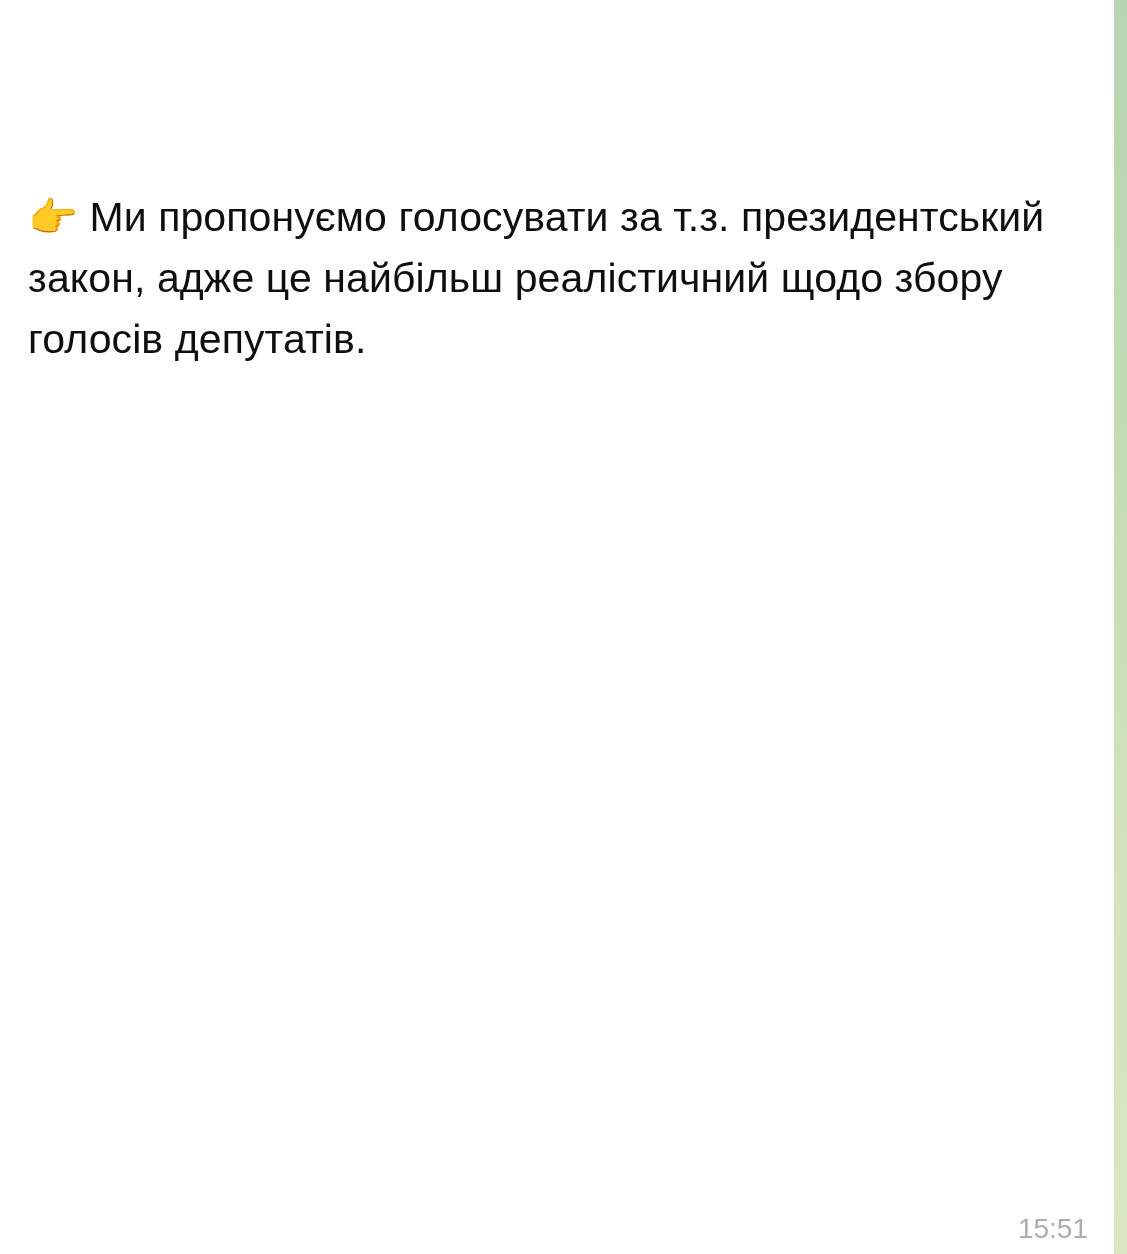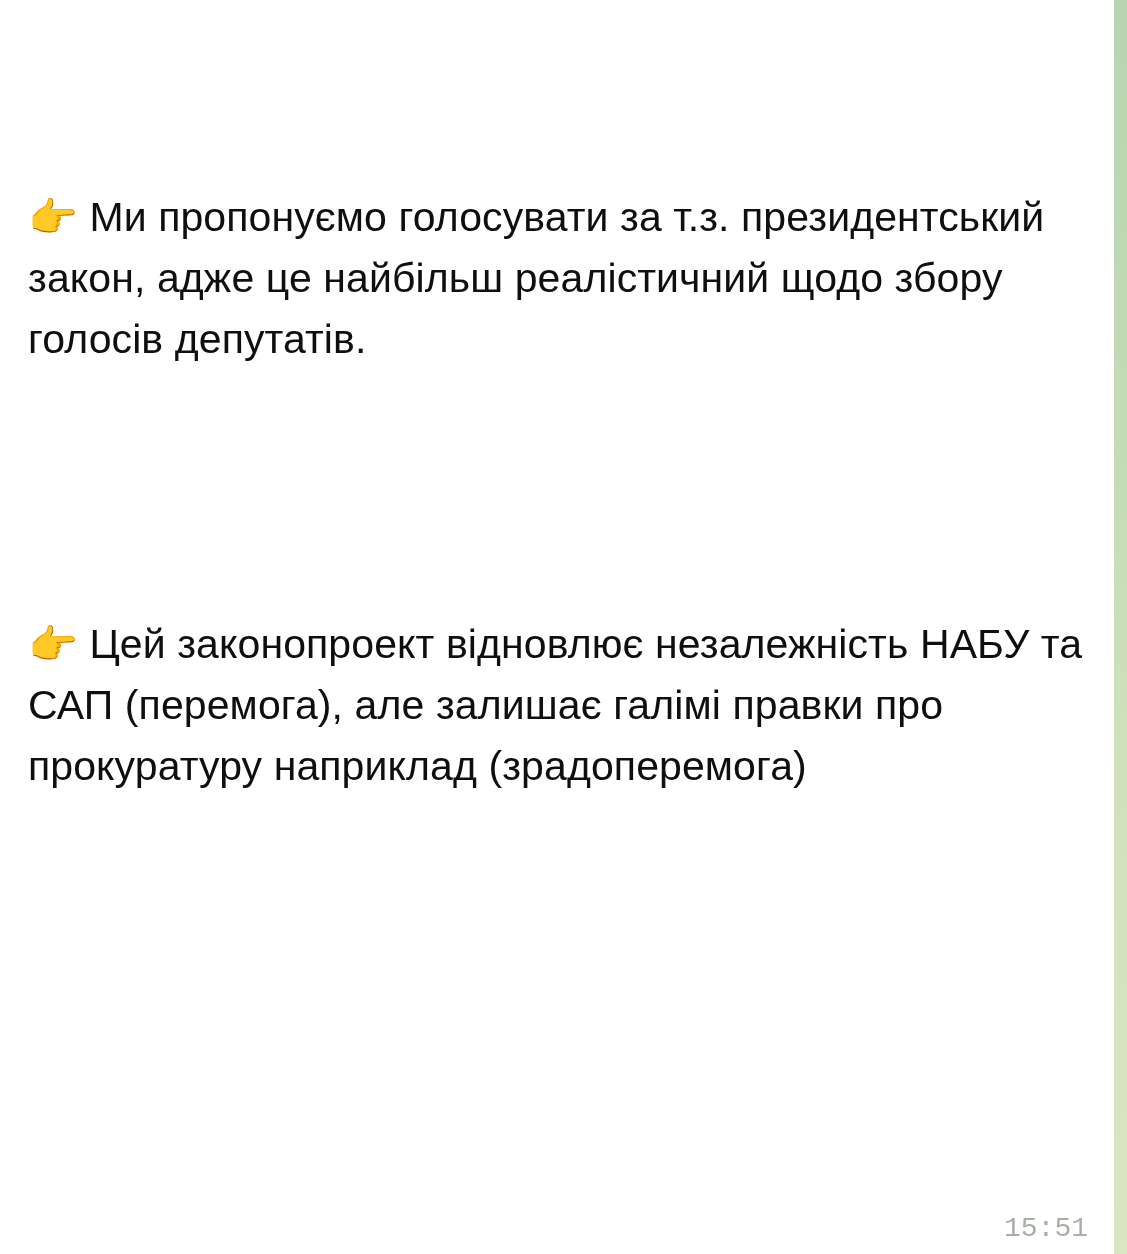--- a/index.html
+++ b/index.html
@@ -61,36 +61,35 @@
     font-size: 40px;
     line-height: 61px;
   }
   .timestamp {
     position: absolute;
     right: 26px;
     bottom: 8px;
     font-size: 28px;
     line-height: 34px;
     color: #a8b0a6;
-    font-family: Liberation Mono, monospace;
+    font-family: Liberation Sans, sans-serif;
   }
 </style>
 </head>
 <body>
 
 <div class="screen">
 
   <div class="chat-bg-strip"></div>
 
   <div class="bubble">
     <div class="message-text">
 
       <div class="para"><span class="emoji">👉</span><span> Ми пропонуємо голосувати за т.з. президентський закон, адже це найбільш реалістичний щодо збору голосів депутатів.</span></div>
 
-      <div class="para"><span class="emoji">👉</span><span> Цей законопроект відновлює незалежність НАБУ та САП (перемога), але залишає галімі правки про прокуратуру наприклад (зрадоперемога)</span></div>
 
 
       
 
       
 
     </div>
 
     <div class="timestamp">15:51</div>
   </div>

